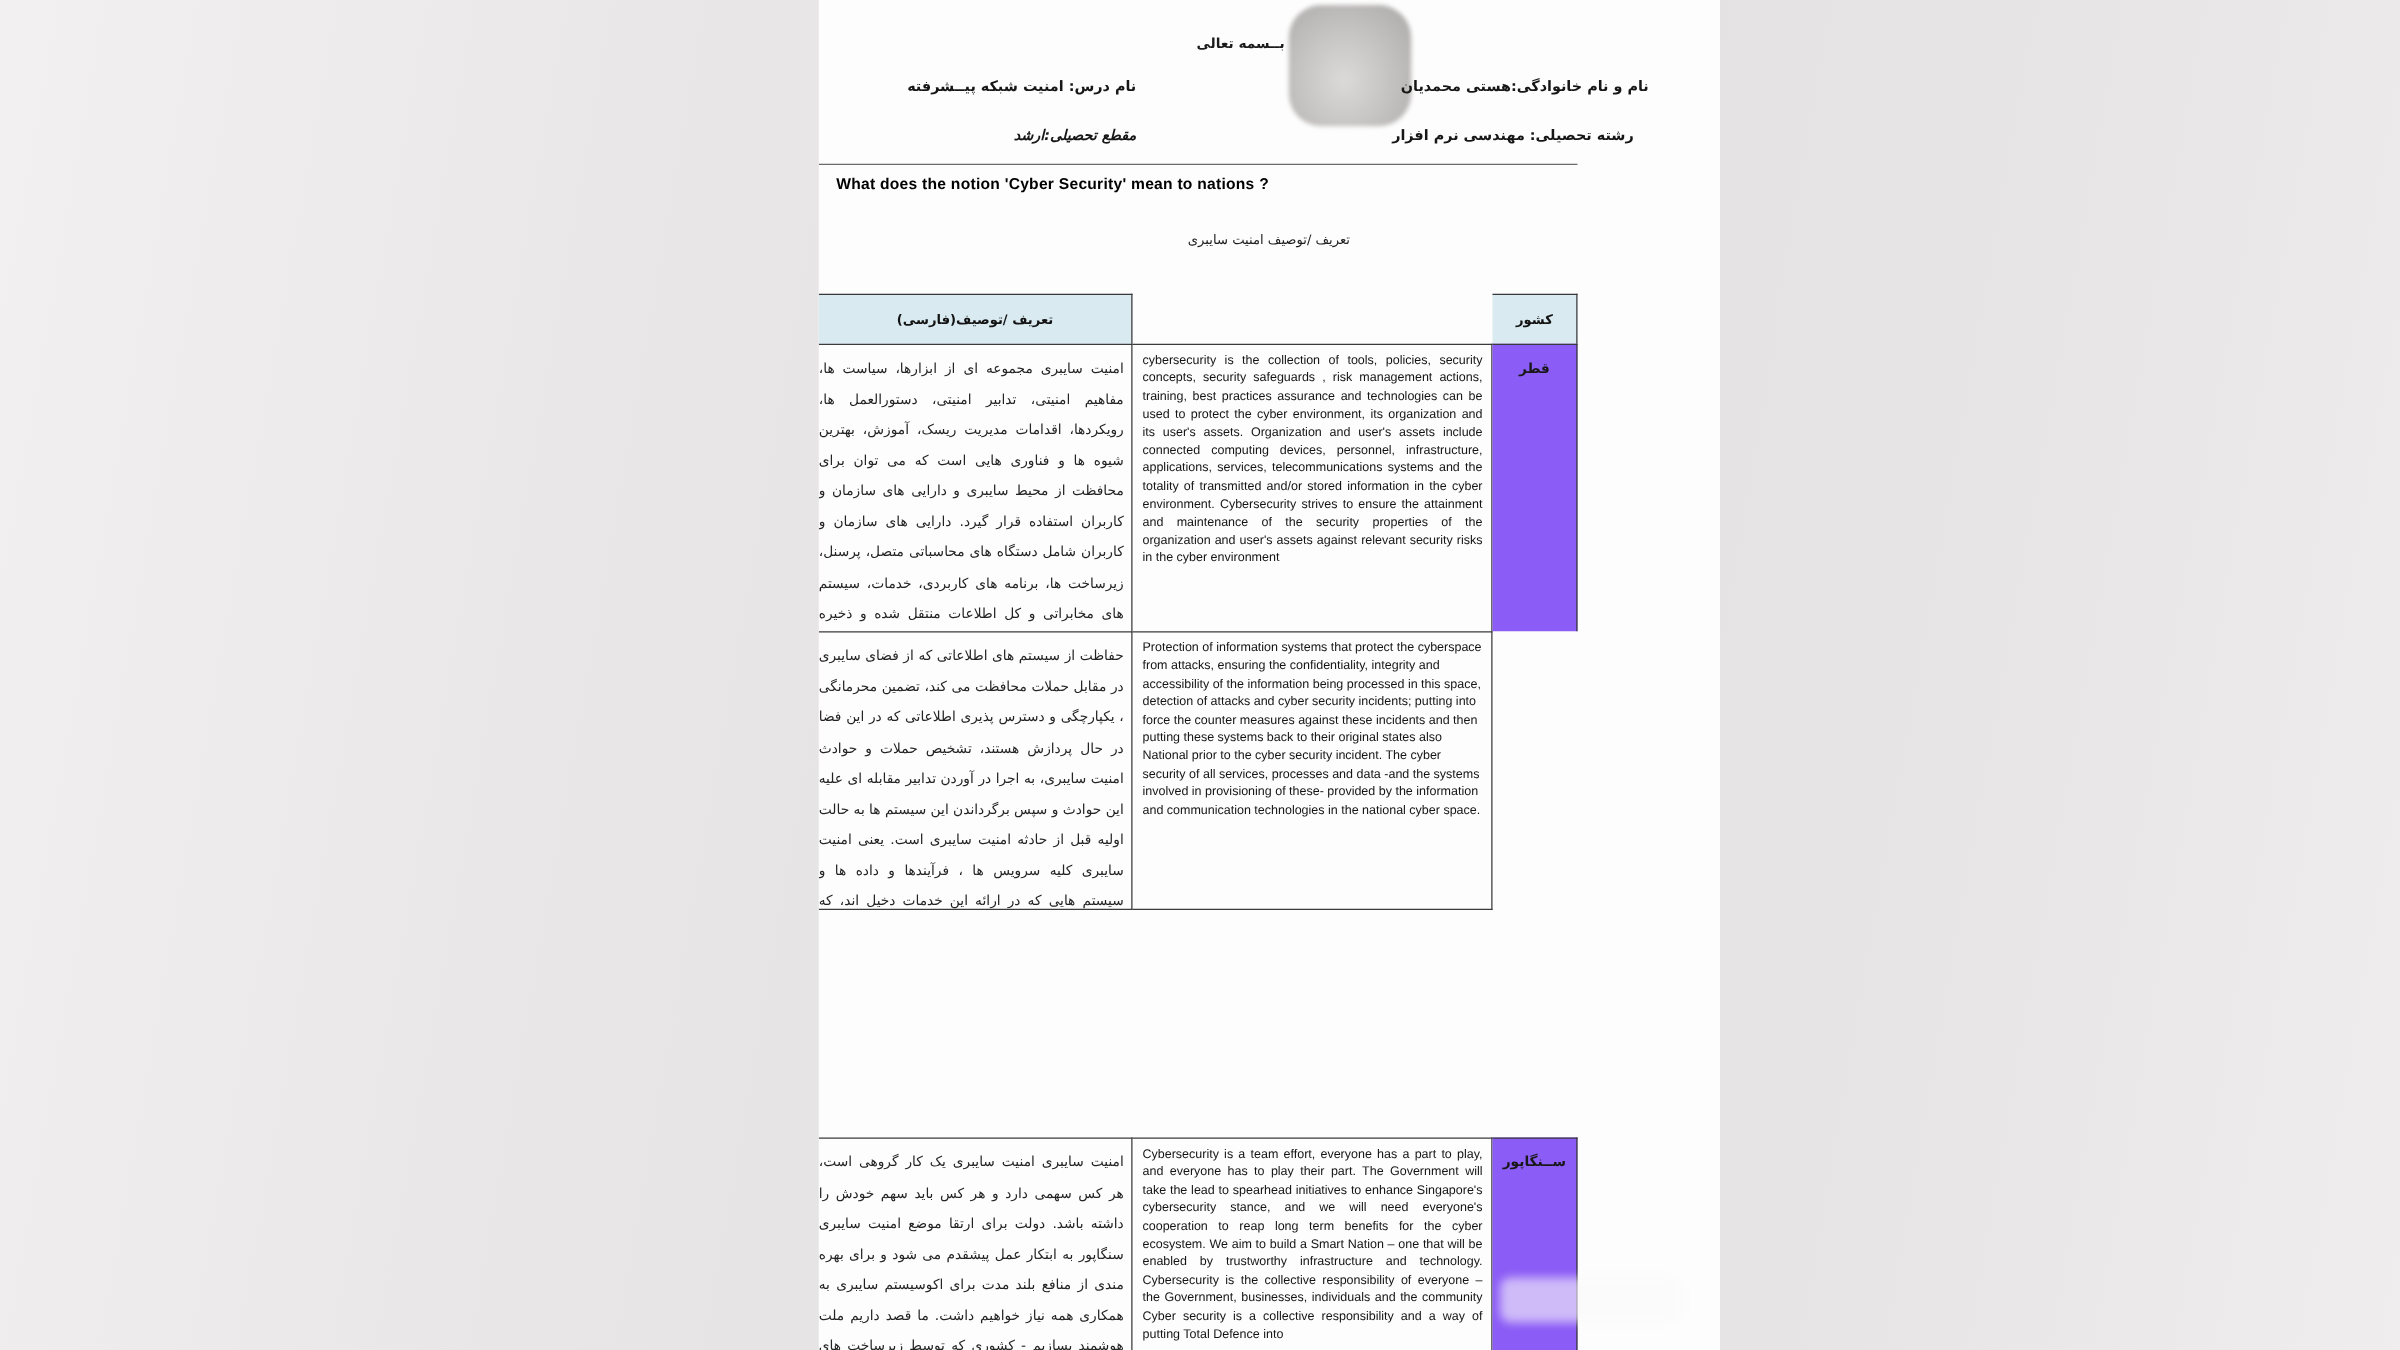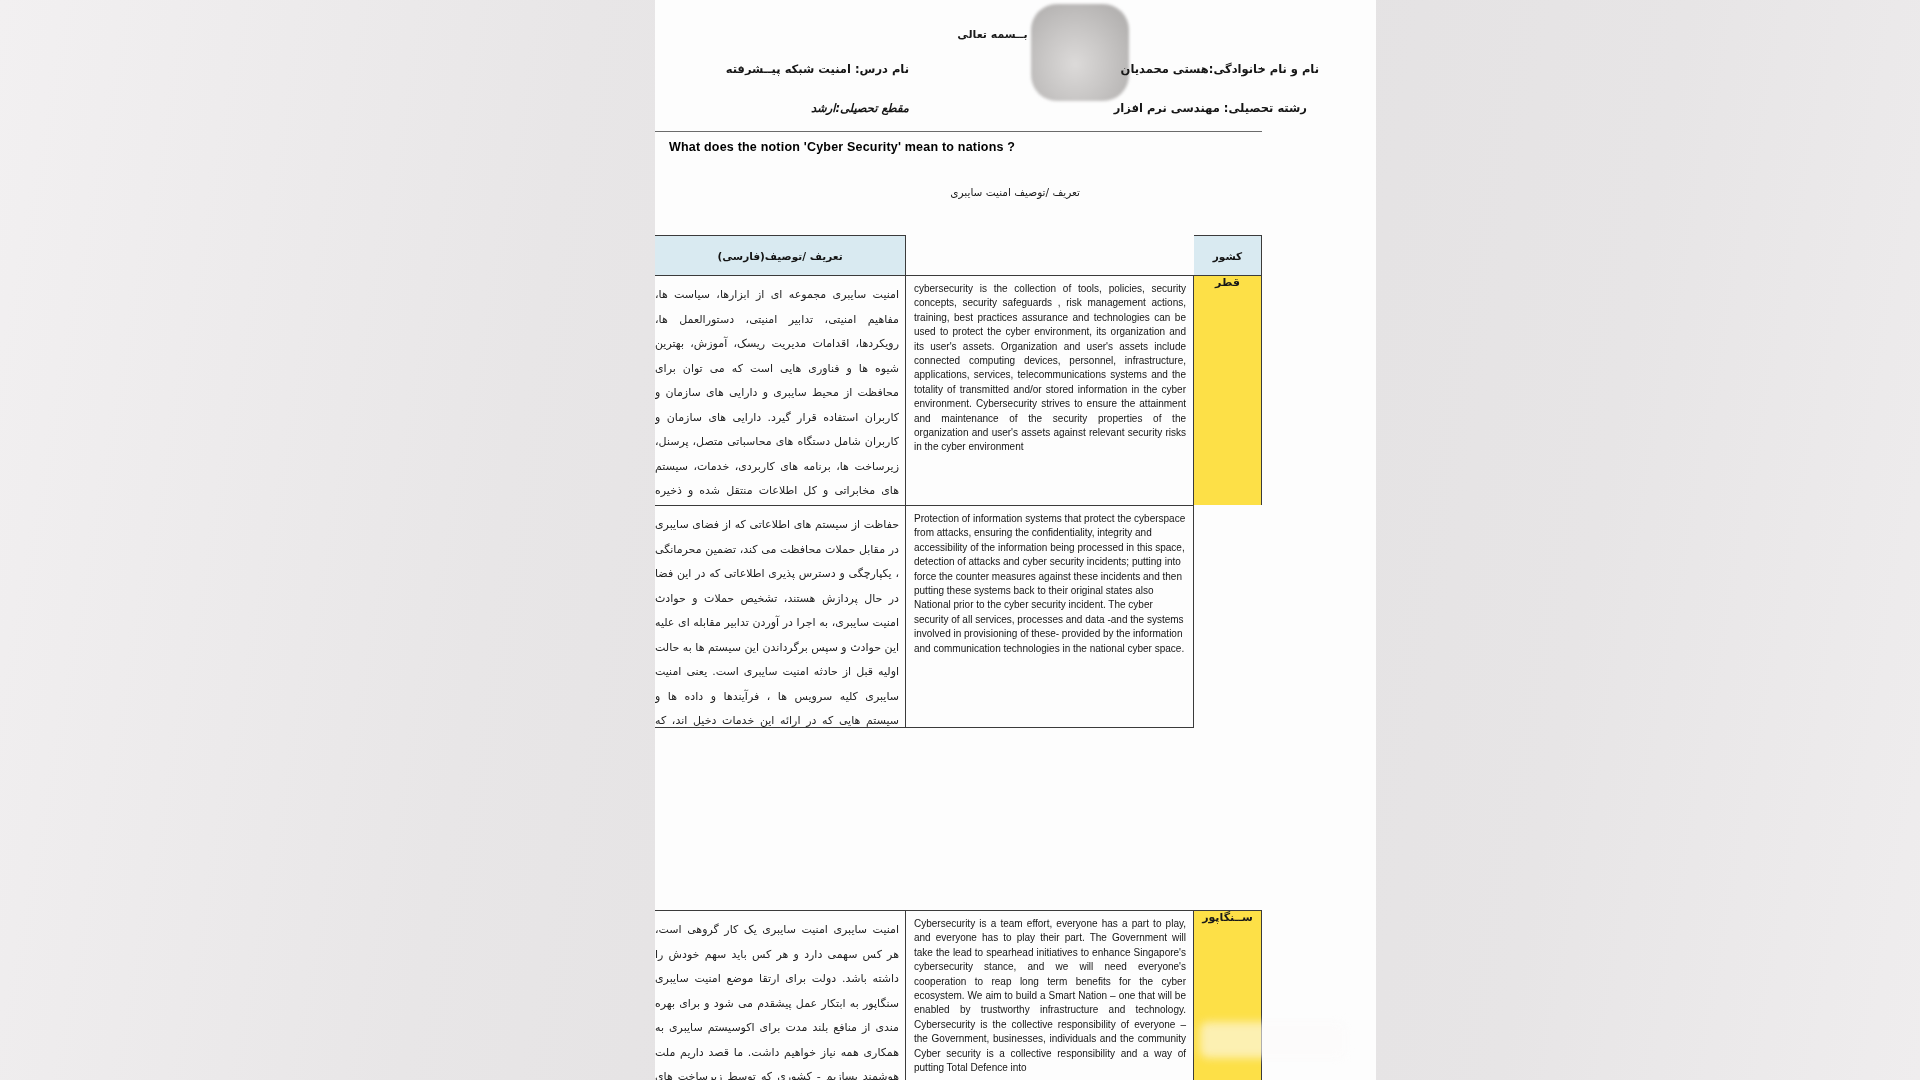--- a/index.html
+++ b/index.html
@@ -45,22 +45,22 @@
   .row-qatar{top:255px;height:230px;}
   .row-afgh{top:485px;height:223px;}
   .row-afgh .cell{border-bottom:1px solid #3b3b3b;}
   .row-sing{top:890px;height:191px;}
 
   .fa-body{direction:rtl;text-align:justify;font-size:11px;line-height:24.5px;
     color:#232323;padding:7px 6px 6px 0;}
   .en-body{font-family:"Liberation Sans",sans-serif;font-size:10px;line-height:14.4px;
     color:#141414;padding:6px 7px 6px 8px;}
   .just{text-align:justify;}
-  .co-body{background:#fde047;direction:rtl;text-align:center;font-size:11px;
-    font-weight:bold;color:#181818;padding-top:0;}
+  .co-body{background:#8b5cf6;direction:rtl;text-align:center;font-size:11px;
+    font-weight:bold;color:#181818;padding-top:12px;}
 
   
   .watermark{left:1200px;top:1022px;width:146px;height:36px;z-index:6;
     background:rgba(252,250,250,0.6);border-radius:8px;filter:blur(4px);}
 </style>
 </head>
 <body>
 
 <div class="page">
 

